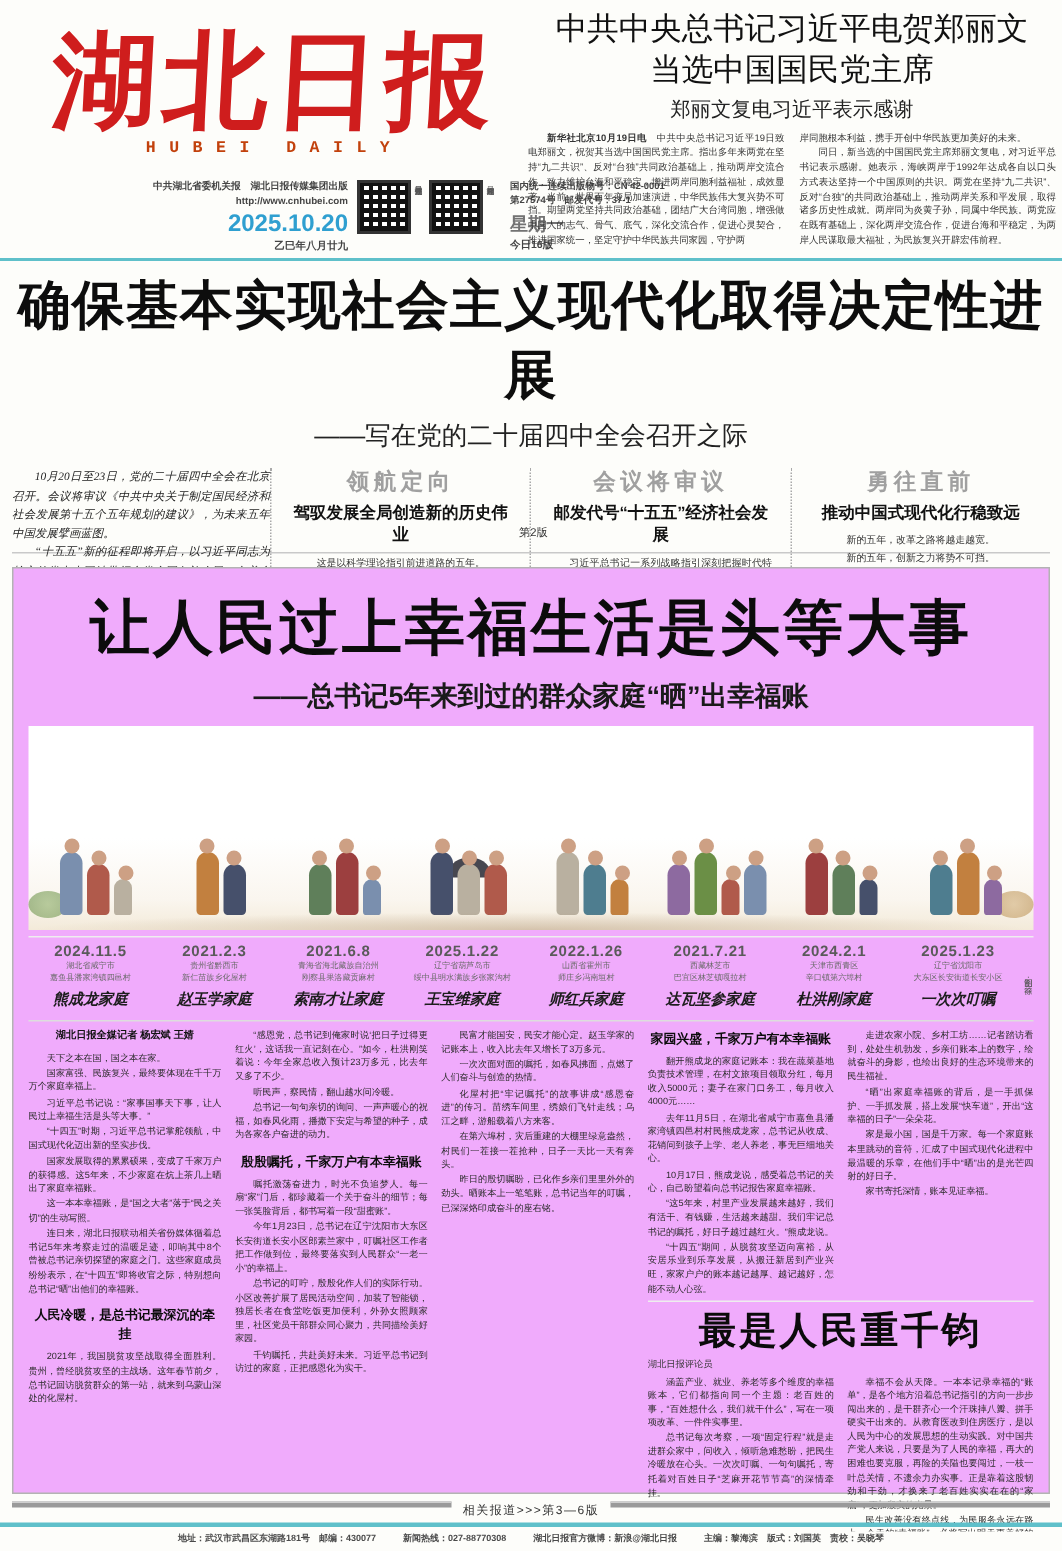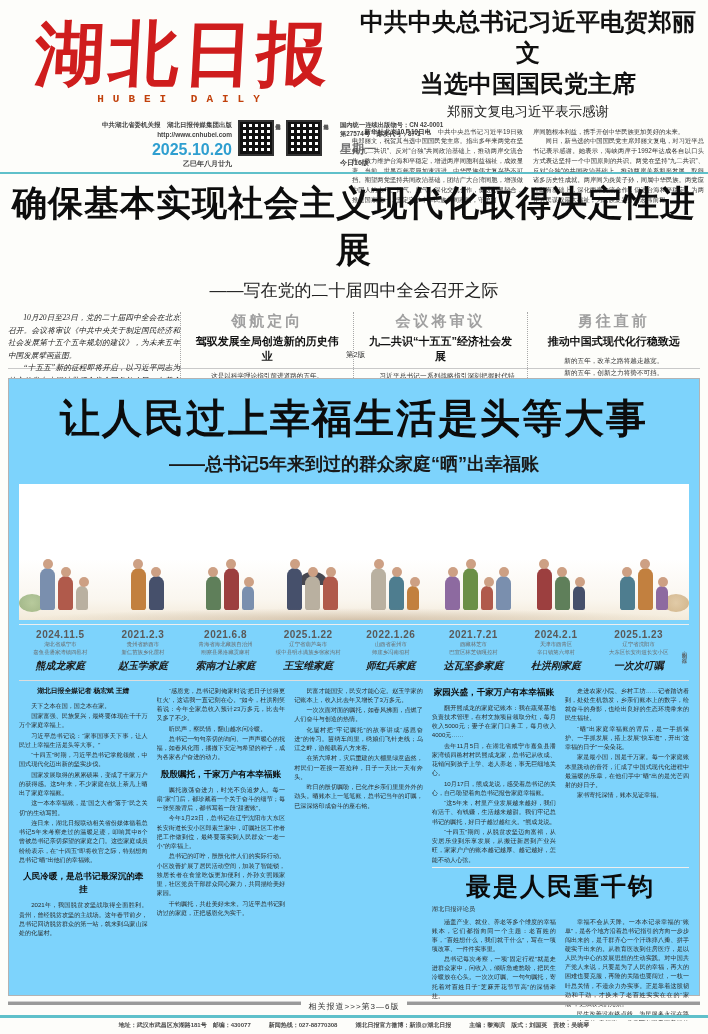--- a/index.html
+++ b/index.html
@@ -22,21 +22,21 @@
         repeating-linear-gradient(0deg,#111 0 3px,transparent 3px 6px),
         repeating-linear-gradient(90deg,#111 0 3px,#fff 3px 6px);}
   .qr-label{writing-mode:vertical-rl;font-size:5px;color:#555;line-height:1;margin-left:1px;}
   .qr-unit{display:flex;}
   .mast-right{position:absolute;left:340px;top:120px;width:130px;}
   .mast-right .l1{font-size:6.3px;color:#444;font-weight:bold;line-height:1.5;}
   .mast-week{font-size:12px;font-weight:bold;color:#737373;margin-top:2px;}
   .mast-pages{font-size:7px;color:#444;font-weight:bold;}
   
   .top-story{position:absolute;left:352px;top:6px;width:352px;}
-  .ts-h1{font-size:24px;font-weight:bold;text-align:center;line-height:1.3;letter-spacing:0px;color:#111;}
+  .ts-h1{font-size:21px;font-weight:normal;text-align:center;line-height:1.3;letter-spacing:0px;color:#111;}
   .ts-sub{font-size:13.5px;text-align:center;margin-top:3px;color:#222;}
   .ts-body{display:flex;gap:10px;margin-top:6px;}
   .ts-col{flex:1;font-size:6.3px;line-height:1.55;text-align:justify;color:#333;}
   .ts-col p{margin:0;text-indent:2em;}
   .rule-cyan{position:absolute;left:0;top:172px;width:708px;height:2px;background:#5fc0ca;}
   
   .plenum{position:absolute;left:8px;top:180px;width:692px;height:188px;
           border-bottom:1px solid #c9c9c9;}
   .pl-h1{font-size:35px;font-weight:bold;text-align:center;letter-spacing:1px;color:#0d0d0d;}
   .pl-sub{font-size:17px;text-align:center;margin-top:5px;color:#222;}
@@ -46,21 +46,21 @@
   .pl-intro p{margin:0;text-indent:2em;}
   .pl-col{flex:1;border-left:1px dotted #a9a9a9;padding:0 12px;}
   .pl-t{font-size:15px;font-weight:bold;color:#a0a0a0;text-align:center;letter-spacing:3px;
         font-family:"Liberation Serif",serif;}
   .pl-s{font-size:11px;font-weight:bold;text-align:center;margin:3px 0 6px;color:#111;}
   .pl-lines p{margin:0;font-size:6.6px;line-height:1.8;text-align:center;color:#333;}
   .pl-lines.just p{text-align:justify;text-indent:2em;}
   .page-ref{position:absolute;left:338px;bottom:8px;font-size:7.5px;color:#333;}
   
   .feature{position:absolute;left:8px;top:378px;width:692px;height:618px;
-           border:1px solid #b3b3b3;box-sizing:border-box;background:#7dd3fc;padding:0 10px;}
+           border:1px solid #b3b3b3;box-sizing:border-box;background:#f0abfc;padding:0 10px;}
   .ft-h1{font-size:40px;font-weight:bold;text-align:center;letter-spacing:2px;margin-top:12px;color:#0c0c0c;}
   .ft-sub{font-size:18px;font-weight:bold;text-align:center;margin-top:6px;color:#1a1a1a;}
   
   .illus{position:relative;height:126px;margin-top:8px;display:flex;align-items:flex-end;
          padding:0 6px 10px;gap:4px;
          background:linear-gradient(#ffffff 0 55%,#faf6ef 85%,#f3ead9 100%);}
   .illus::after{content:"";position:absolute;left:0;right:0;bottom:0;height:12px;
          background:radial-gradient(ellipse at 50% 100%,rgba(167,137,105,.40),rgba(167,137,105,0) 70%);}
   .scene{flex:1;display:flex;align-items:flex-end;justify-content:center;gap:3px;position:relative;}
   .p{position:relative;width:15px;height:34px;border-radius:8px 8px 3px 3px;}
@@ -171,21 +171,21 @@
         <div class="pl-s">驾驭发展全局创造新的历史伟业</div>
         <div class="pl-lines">
             <p class="para">这是以科学理论指引前进道路的五年。</p>
             <p class="para">这是以宏伟蓝图引领高质量发展的五年。</p>
             <p class="para">这是在风雨挑战中应变局开新局的五年。</p>
             <p class="para">回望“十四五”，面对一次次重大挑战，中国扛住了压力、经受住了考验，中国式现代化向前迈出了一大步。</p>
           </div>
       </div>
       <div class="pl-col">
         <div class="pl-t">会议将审议</div>
-        <div class="pl-s">九二共识“十五五”经济社会发展</div>
+        <div class="pl-s">邮发代号“十五五”经济社会发展</div>
         <div class="pl-lines just">
             <p class="para">习近平总书记一系列战略指引深刻把握时代特征和发展规律，在谋定长远中为中国式现代化蓄势聚势。</p>
             <p class="para">在“十五五”规划编制工作中，广泛深入地察民情、听民声、汇民智，凝聚起推进中国式现代化的强大合力。</p>
           </div>
       </div>
       <div class="pl-col">
         <div class="pl-t">勇往直前</div>
         <div class="pl-s">推动中国式现代化行稳致远</div>
         <div class="pl-lines">
             <p class="para">新的五年，改革之路将越走越宽。</p>

